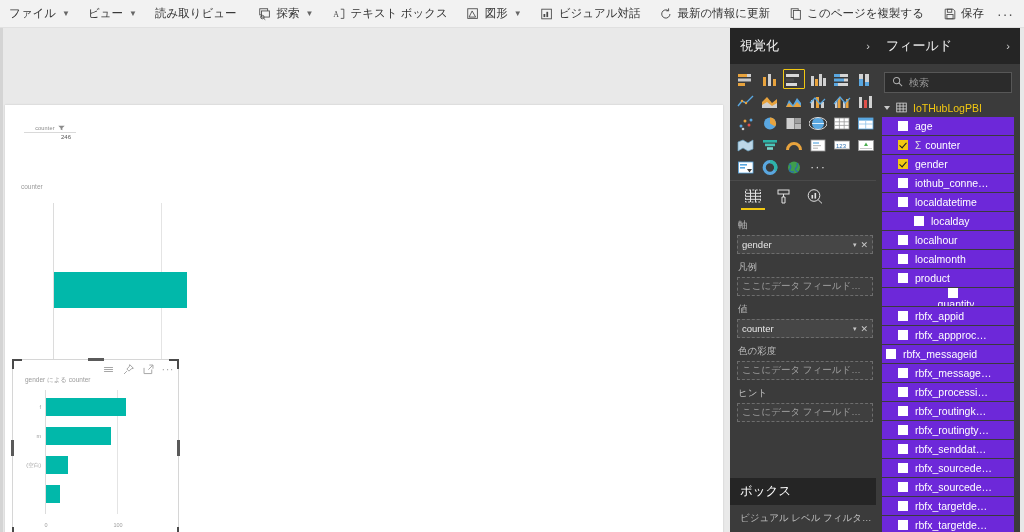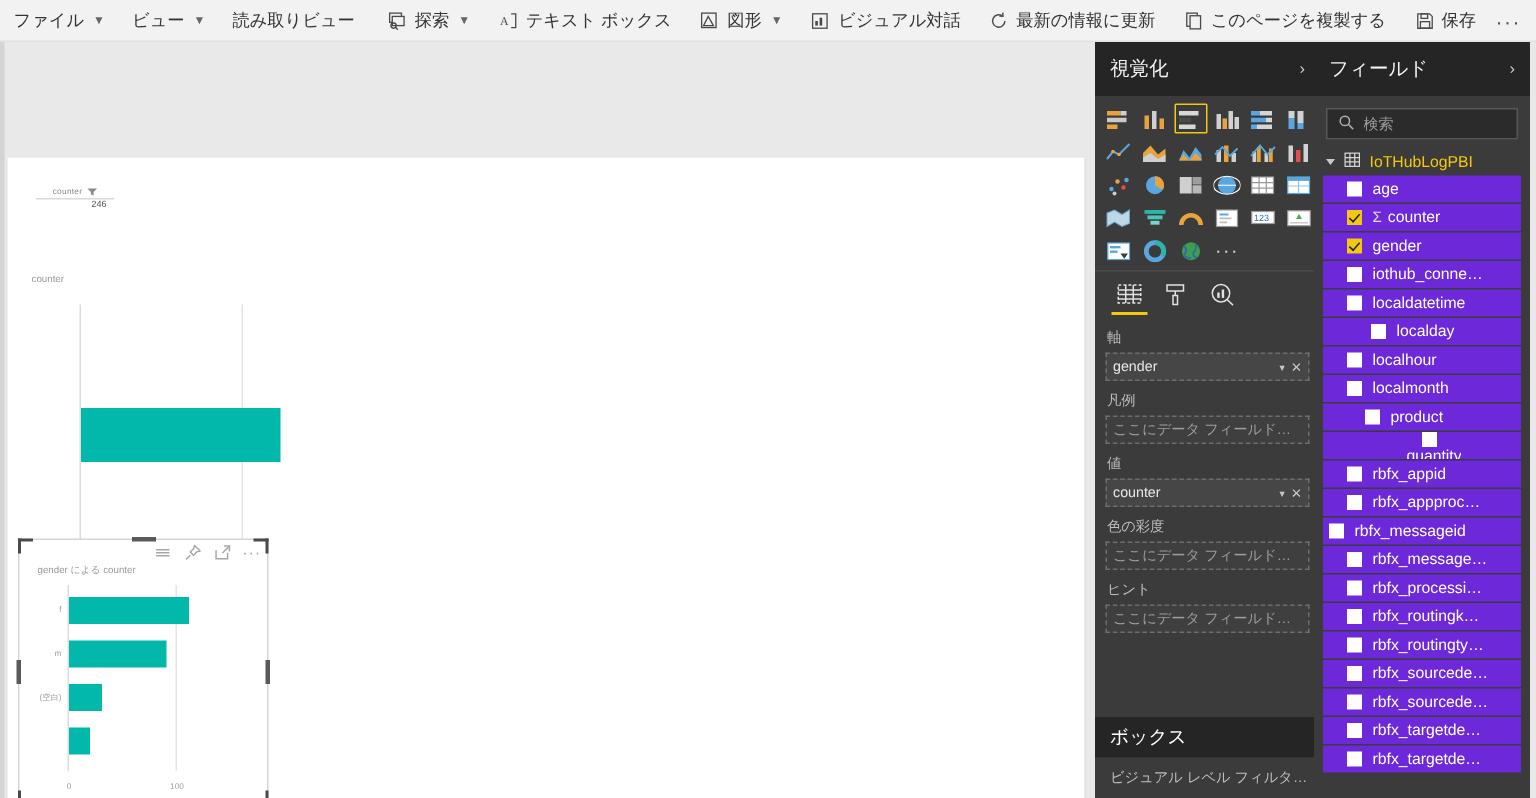--- a/index.html
+++ b/index.html
@@ -727,21 +727,21 @@
           <span class="field-name">localday</span>
         </div>
         <div class="field-row" style="">
           <span class="chk"></span>
           <span class="field-name">localhour</span>
         </div>
         <div class="field-row" style="padding-left: 16px;">
           <span class="chk"></span>
           <span class="field-name">localmonth</span>
         </div>
-        <div class="field-row" style="padding-left: 28px;">
+        <div class="field-row" style="padding-left: 16px;">
           <span class="chk"></span>
           <span class="field-name">product</span>
         </div>
         <div class="field-row" style="padding-left: 16px; flex-direction: column;">
           <span class="chk"></span>
           <span class="field-name">quantity</span>
         </div>
         <div class="field-row" style="padding-left: 16px;">
           <span class="chk"></span>
           <span class="field-name">rbfx_appid</span>
@@ -765,20 +765,24 @@
         <div class="field-row" style="padding-left: 16px;">
           <span class="chk"></span>
           <span class="field-name">rbfx_routingk…</span>
         </div>
         <div class="field-row" style="padding-left: 16px;">
           <span class="chk"></span>
           <span class="field-name">rbfx_routingty…</span>
         </div>
         <div class="field-row" style="padding-left: 16px;">
           <span class="chk"></span>
+          <span class="field-name">rbfx_senddat…</span>
+        </div>
+        <div class="field-row" style="padding-left: 16px;">
+          <span class="chk"></span>
           <span class="field-name">rbfx_sourcede…</span>
         </div>
         <div class="field-row" style="padding-left: 16px;">
           <span class="chk"></span>
           <span class="field-name">rbfx_sourcede…</span>
         </div>
         <div class="field-row" style="padding-left: 16px;">
           <span class="chk"></span>
           <span class="field-name">rbfx_targetde…</span>
         </div>

